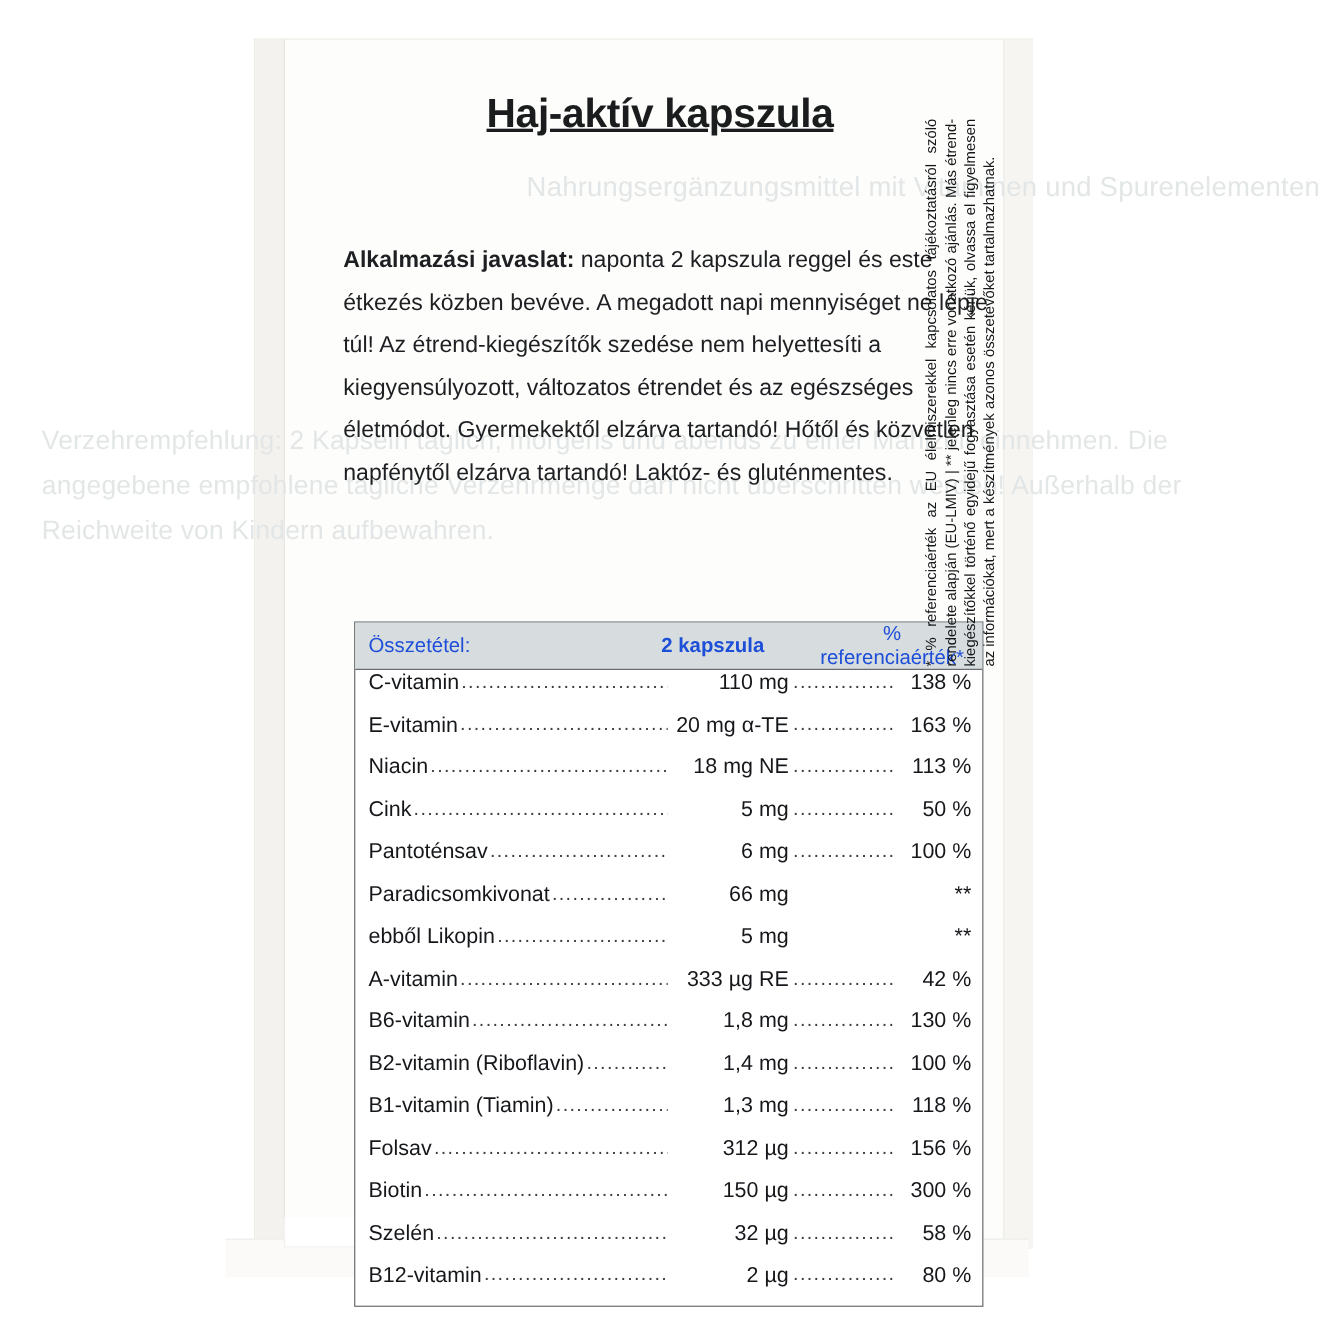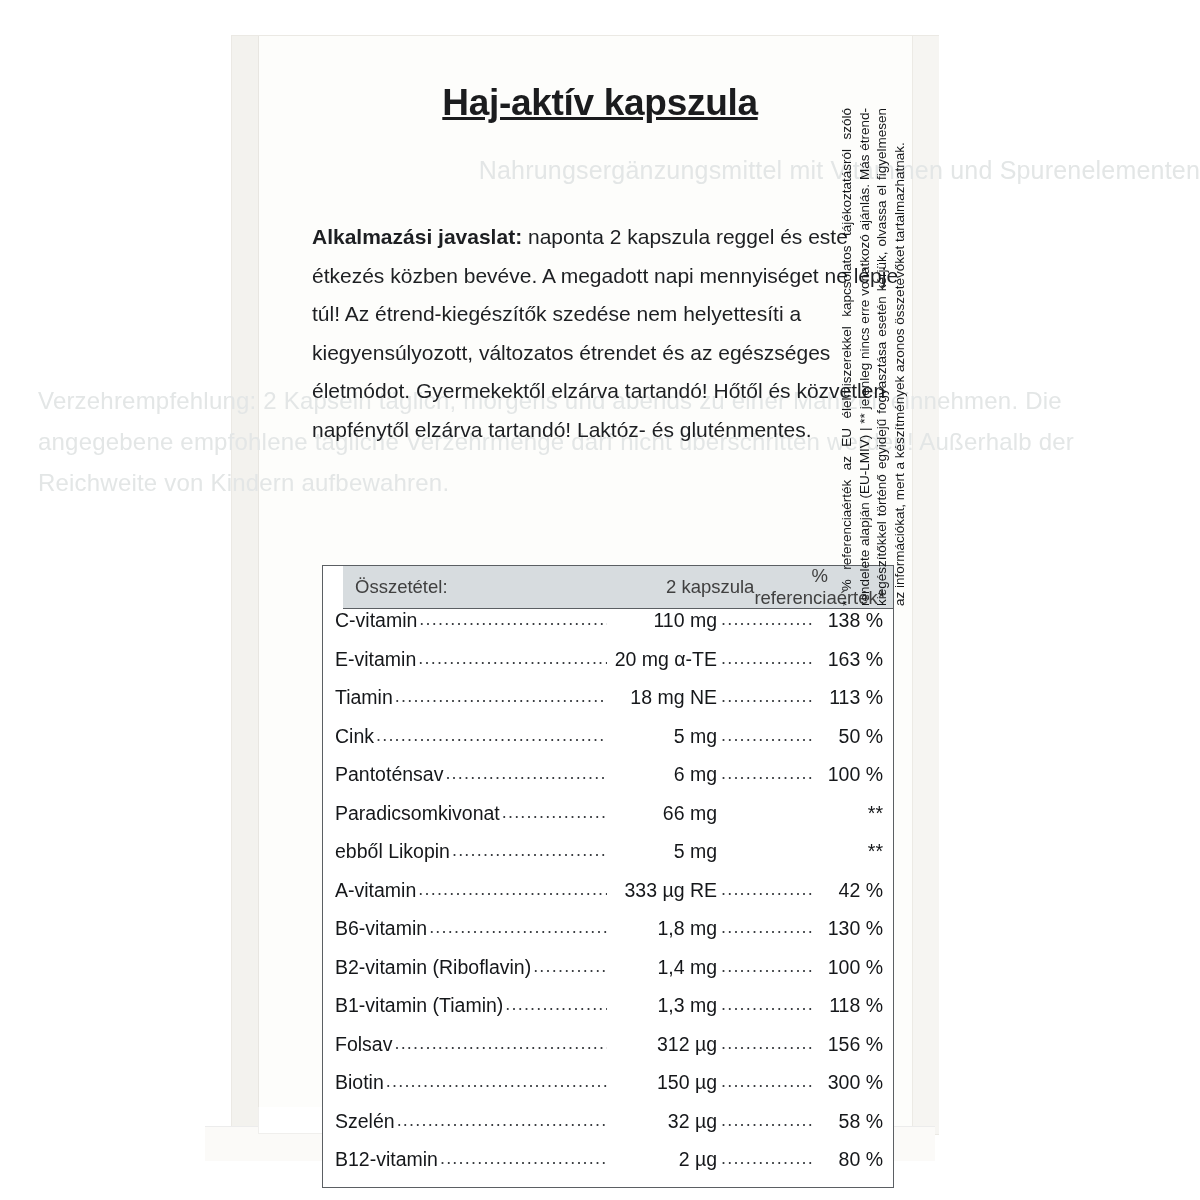--- a/index.html
+++ b/index.html
@@ -128,25 +128,24 @@
     border: 1px solid #5b5f63;
     background: #ffffff;
   }
   .table-head {
     display: flex;
     background: #d7dcdf;
     border-bottom: 1px solid #5b5f63;
     height: 42px;
     align-items: center;
     font-size: 18.5px;
-    color: #404040;
-    margin-left: 20px;
+    color: #1d4ed8;
   }
   .th-1 { width: 224px; padding-left: 12px; }
-  .th-2 { width: 178px; text-align: right; }
+  .th-2 { width: 178px; text-align: center; font-weight: bold; }
   .th-3 { flex: 1; text-align: center; padding-right: 8px; }
 
   .row {
     display: flex;
     align-items: flex-start;
     height: 38.5px;
     font-size: 19.5px;
     color: #15171a;
     padding: 0 10px 0 12px;
     box-sizing: border-box;
@@ -232,21 +231,21 @@
           <span class="r-ref">138 %</span>
         </div>
         <div class="row">
           <span class="r-name">E-vitamin</span>
           <span class="r-dots">................................................................................................................................................................</span>
           <span class="r-amount">20 mg α-TE</span>
           <span class="r-dots2">................................................................................................................................................................</span>
           <span class="r-ref">163 %</span>
         </div>
         <div class="row">
-          <span class="r-name">Tiamin</span>
+          <span class="r-name">Niacin</span>
           <span class="r-dots">................................................................................................................................................................</span>
           <span class="r-amount">18 mg NE</span>
           <span class="r-dots2">................................................................................................................................................................</span>
           <span class="r-ref">113 %</span>
         </div>
         <div class="row">
           <span class="r-name">Cink</span>
           <span class="r-dots">................................................................................................................................................................</span>
           <span class="r-amount">5 mg</span>
           <span class="r-dots2">................................................................................................................................................................</span>

